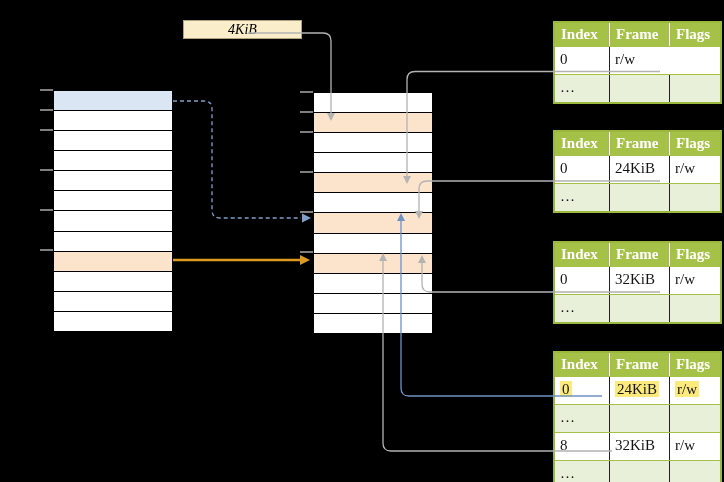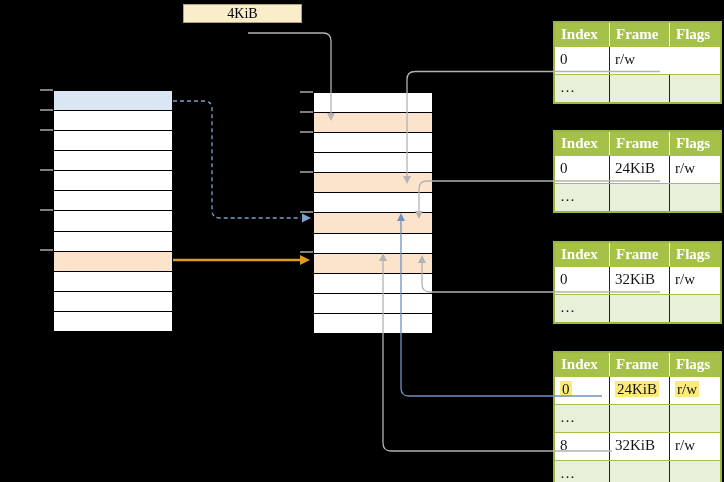--- a/index.html
+++ b/index.html
@@ -17,23 +17,23 @@
   #left-column{left:53px;top:90px;}
   #middle-column{left:313px;top:92px;}
   .mem-cell{flex:1;border-bottom:1px solid #000;}
   .mem-cell:last-child{border-bottom:none;}
   .mem-cell.white{background:#ffffff;}
   .mem-cell.blue{background:#dbe6f4;}
   .mem-cell.orange{background:#fce4cc;}
   .tick{position:absolute;width:13px;height:2px;background:#7f7f7f;}
   
   #label-box{
-    position:absolute;left:183px;top:4px;width:119px;height:19px;
+    position:absolute;left:183px;top:20px;width:119px;height:19px;
     background:#faedca;border:1px solid #b0a080;box-sizing:border-box;
-    font-size:14px;color:#000;text-align:center;line-height:17px;
+    font-size:14px;color:#000;text-align:center;line-height:17px;font-style:italic;
   }
   
   .pt-table{
     position:absolute;left:553px;width:169px;
     border:2px solid #9ab83e;box-sizing:border-box;background:#15803d;
   }
   #table-0{top:21px;}
   #table-1{top:130px;}
   #table-2{top:241px;}
   #table-3{top:351px;}

